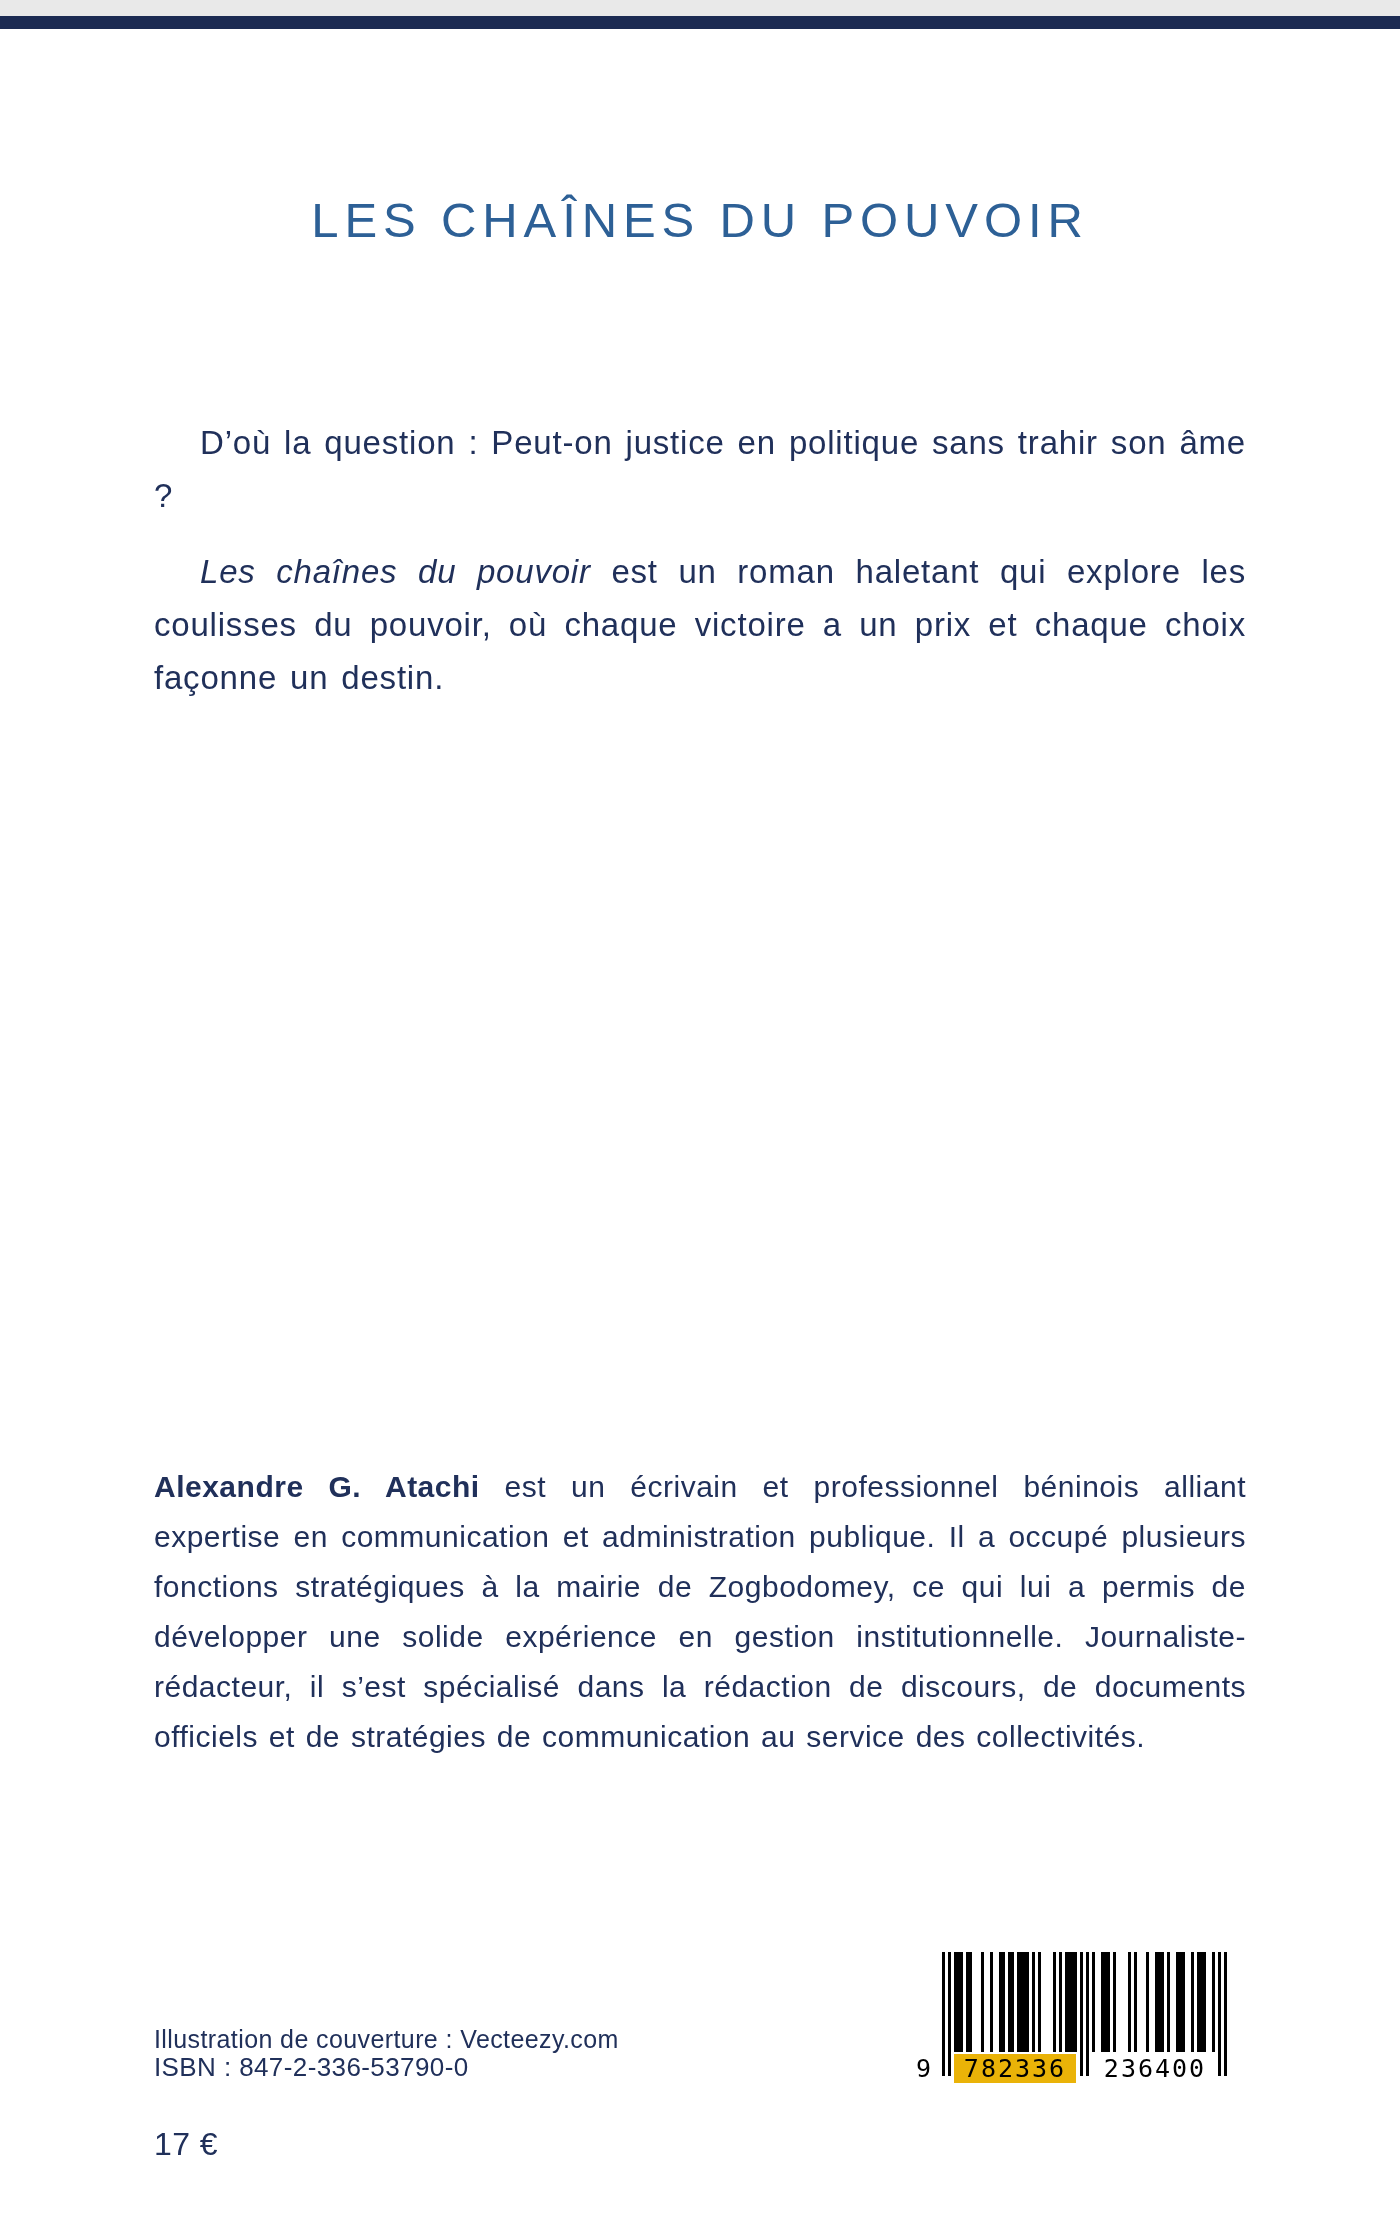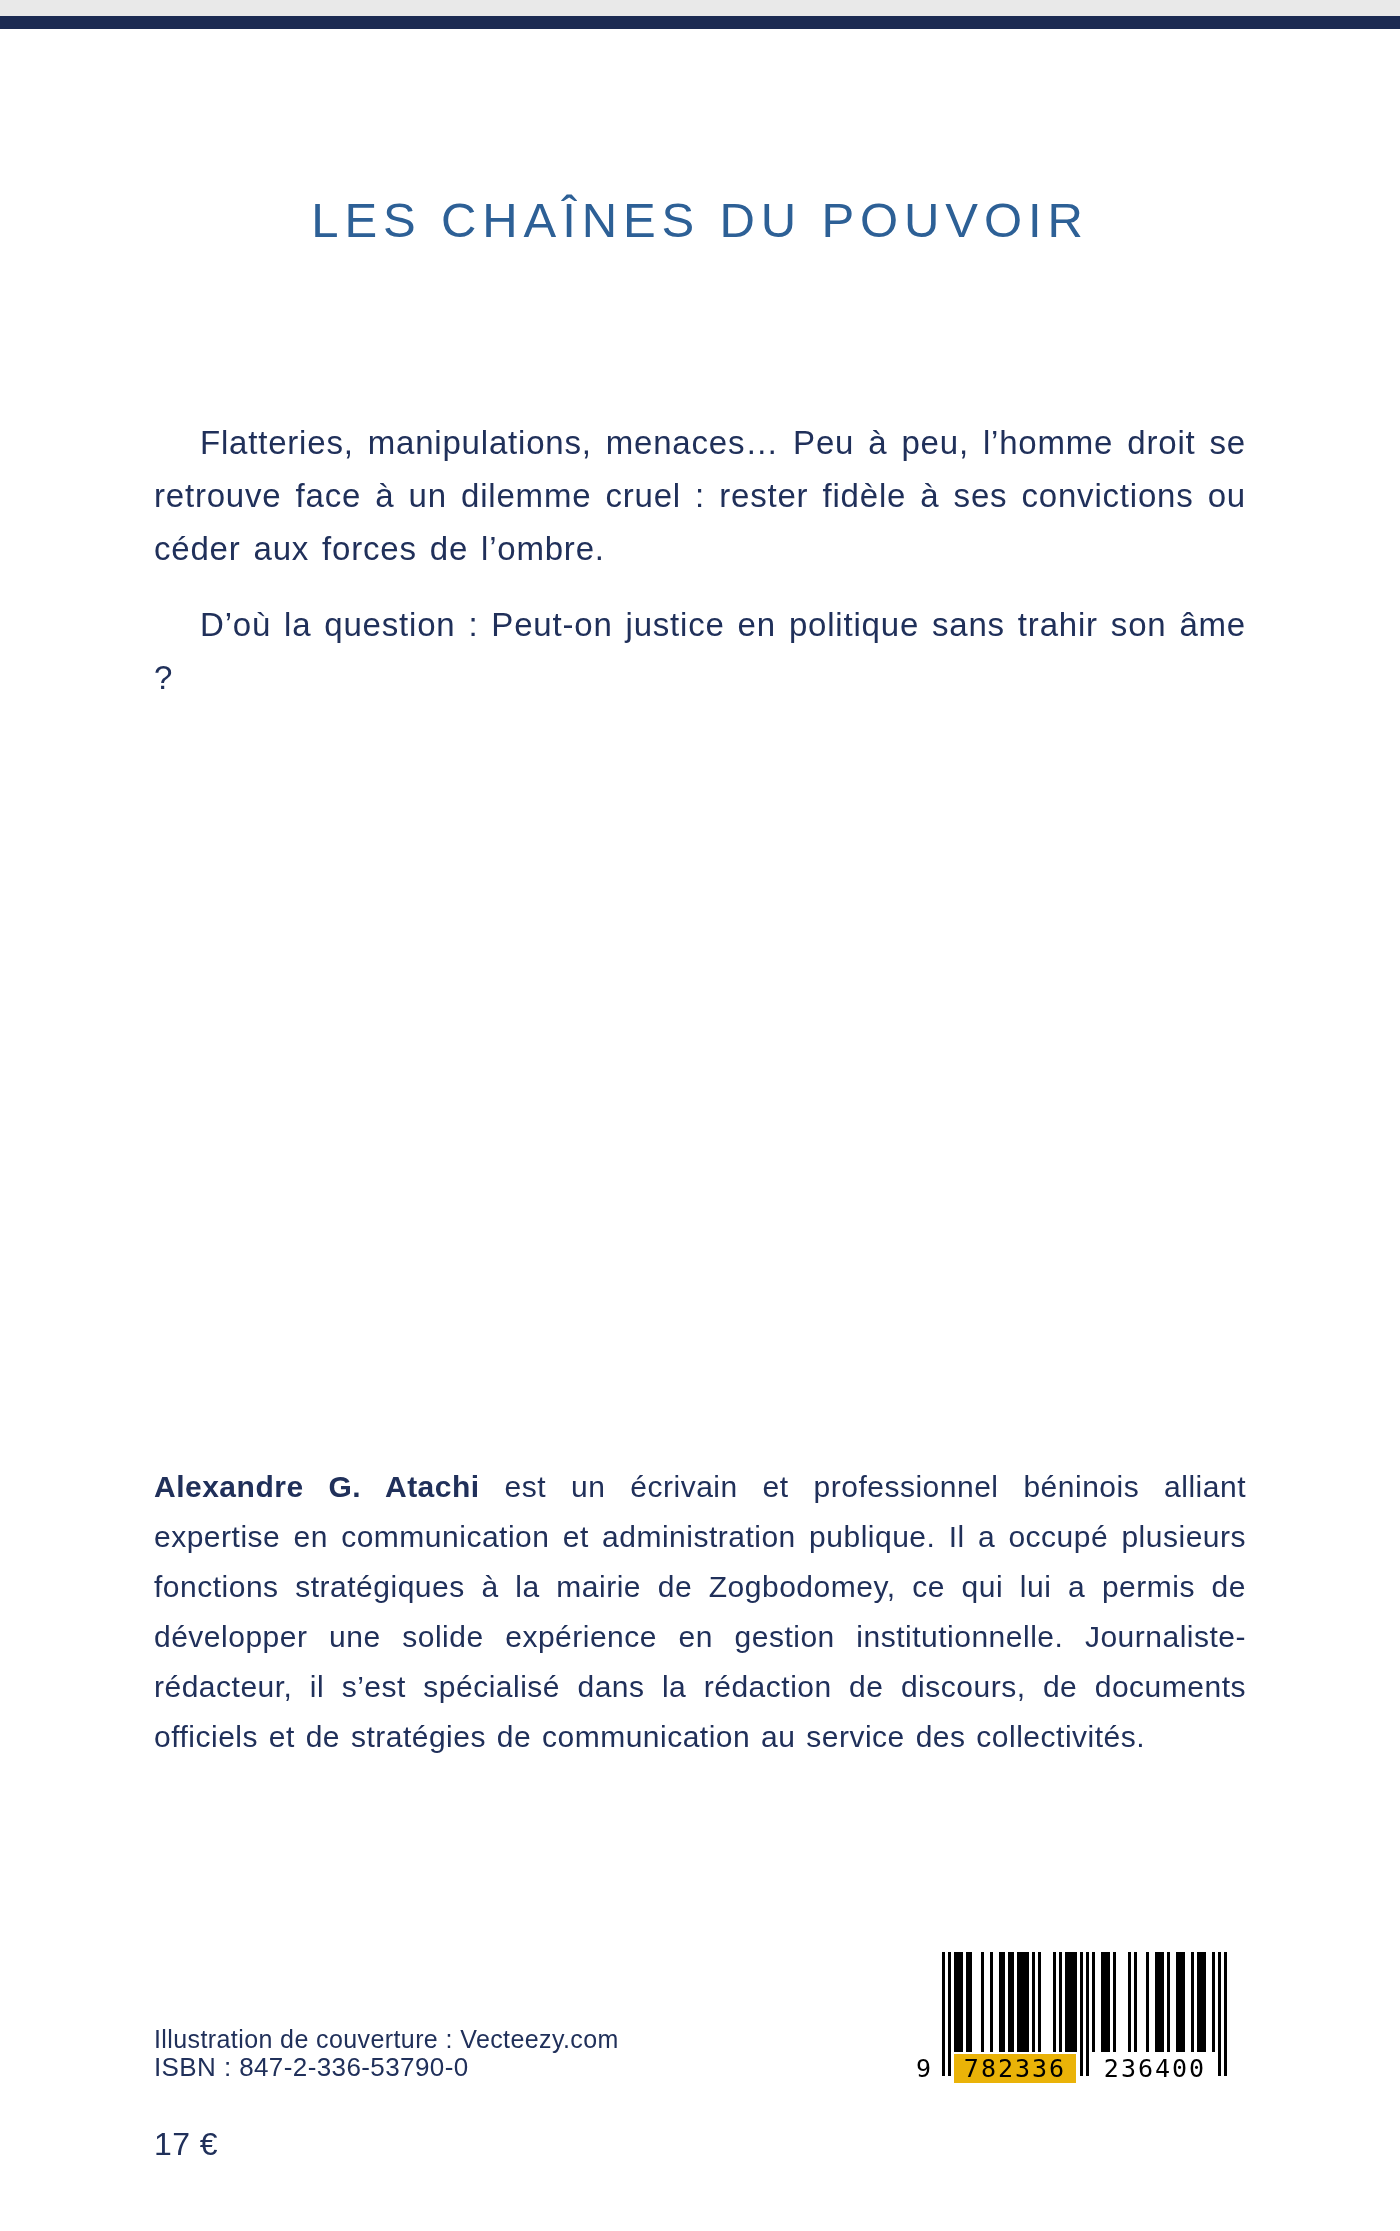--- a/index.html
+++ b/index.html
@@ -67,22 +67,22 @@
 </head>
 <body>
 
 <div class="page">
 
   <div class="edge top"></div>
 
   <h1 class="title">LES CHAÎNES DU POUVOIR</h1>
 
   <div class="synopsis">
-    <p>Flatteries, manipulations, menaces… Peu à peu, l’homme droit se retrouve face à un dilemme cruel : rester fidèle à ses convictions ou céder aux forces de l’ombre.</p>
     <p>D’où la question : Peut-on justice en politique sans trahir son âme ?</p>
+    <p><em>Les chaînes du pouvoir</em><span> est un roman haletant qui explore les coulisses du pouvoir, où chaque victoire a un prix et chaque choix façonne un destin.</span></p>
   </div>
 
   <div class="bio">
     <p><strong>Alexandre G. Atachi</strong><span> est un écrivain et professionnel béninois alliant expertise en communication et administration publique. Il a occupé plusieurs fonctions stratégiques à la mairie de Zogbodomey, ce qui lui a permis de développer une solide expérience en gestion institutionnelle. Journaliste-rédacteur, il s’est spécialisé dans la rédaction de discours, de documents officiels et de stratégies de communication au service des collectivités.</span></p>
   </div>
 
   <p class="credit">Illustration de couverture : Vecteezy.com</p>
   <p class="isbn">ISBN : 847-2-336-53790-0</p>
   <p class="price">17 €</p>
 

